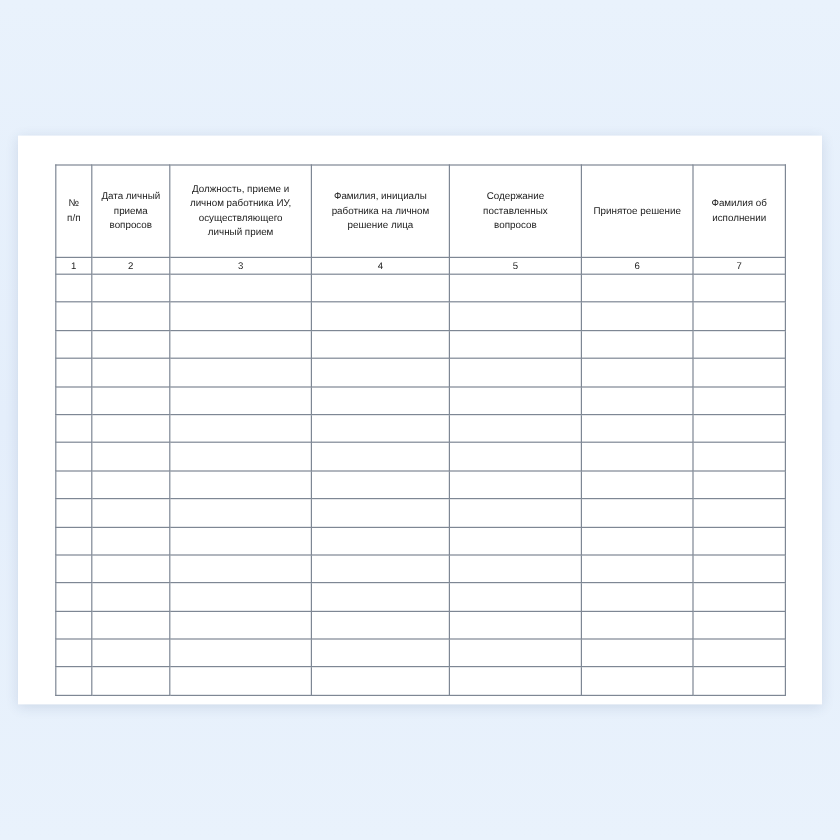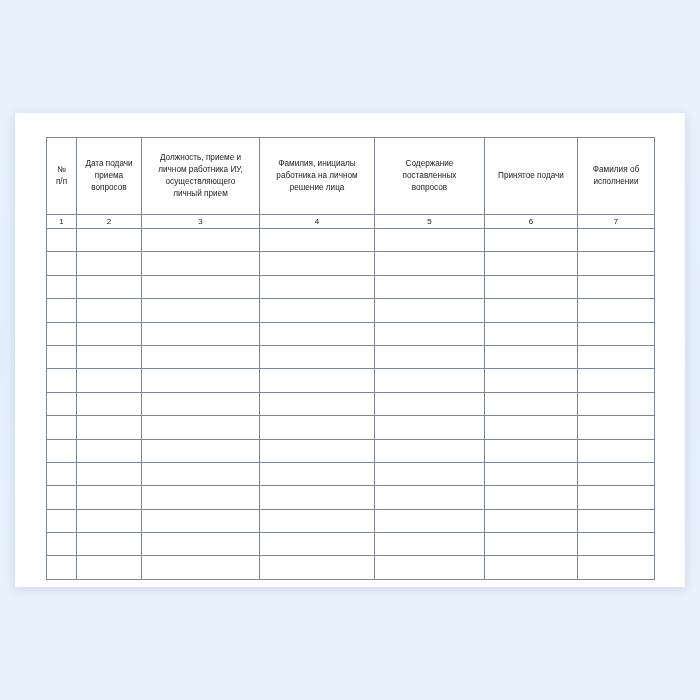--- a/index.html
+++ b/index.html
@@ -93,41 +93,41 @@
             <col class="c6">
             <col class="c7">
         </colgroup>
         <thead>
           <tr>
             <th>
               <span class="hdr">№</span>
               <span class="hdr">п/п</span>
             </th>
             <th>
-              <span class="hdr">Дата подачи</span>
+              <span class="hdr">Дата личный</span>
               <span class="hdr">приема</span>
               <span class="hdr">вопросов</span>
             </th>
             <th>
               <span class="hdr">Должность, приеме и</span>
               <span class="hdr">личном работника ИУ,</span>
               <span class="hdr">осуществляющего</span>
               <span class="hdr">личный прием</span>
             </th>
             <th>
               <span class="hdr">Фамилия, инициалы</span>
               <span class="hdr">работника на личном</span>
               <span class="hdr">решение лица</span>
             </th>
             <th>
               <span class="hdr">Содержание поставленных</span>
               <span class="hdr">вопросов</span>
             </th>
             <th>
-              <span class="hdr">Принятое подачи</span>
+              <span class="hdr">Принятое решение</span>
             </th>
             <th>
               <span class="hdr">Фамилия об</span>
               <span class="hdr">исполнении</span>
             </th>
           </tr>
         </thead>
         <tbody>
           <tr>
             <td class="numrow">1</td>

